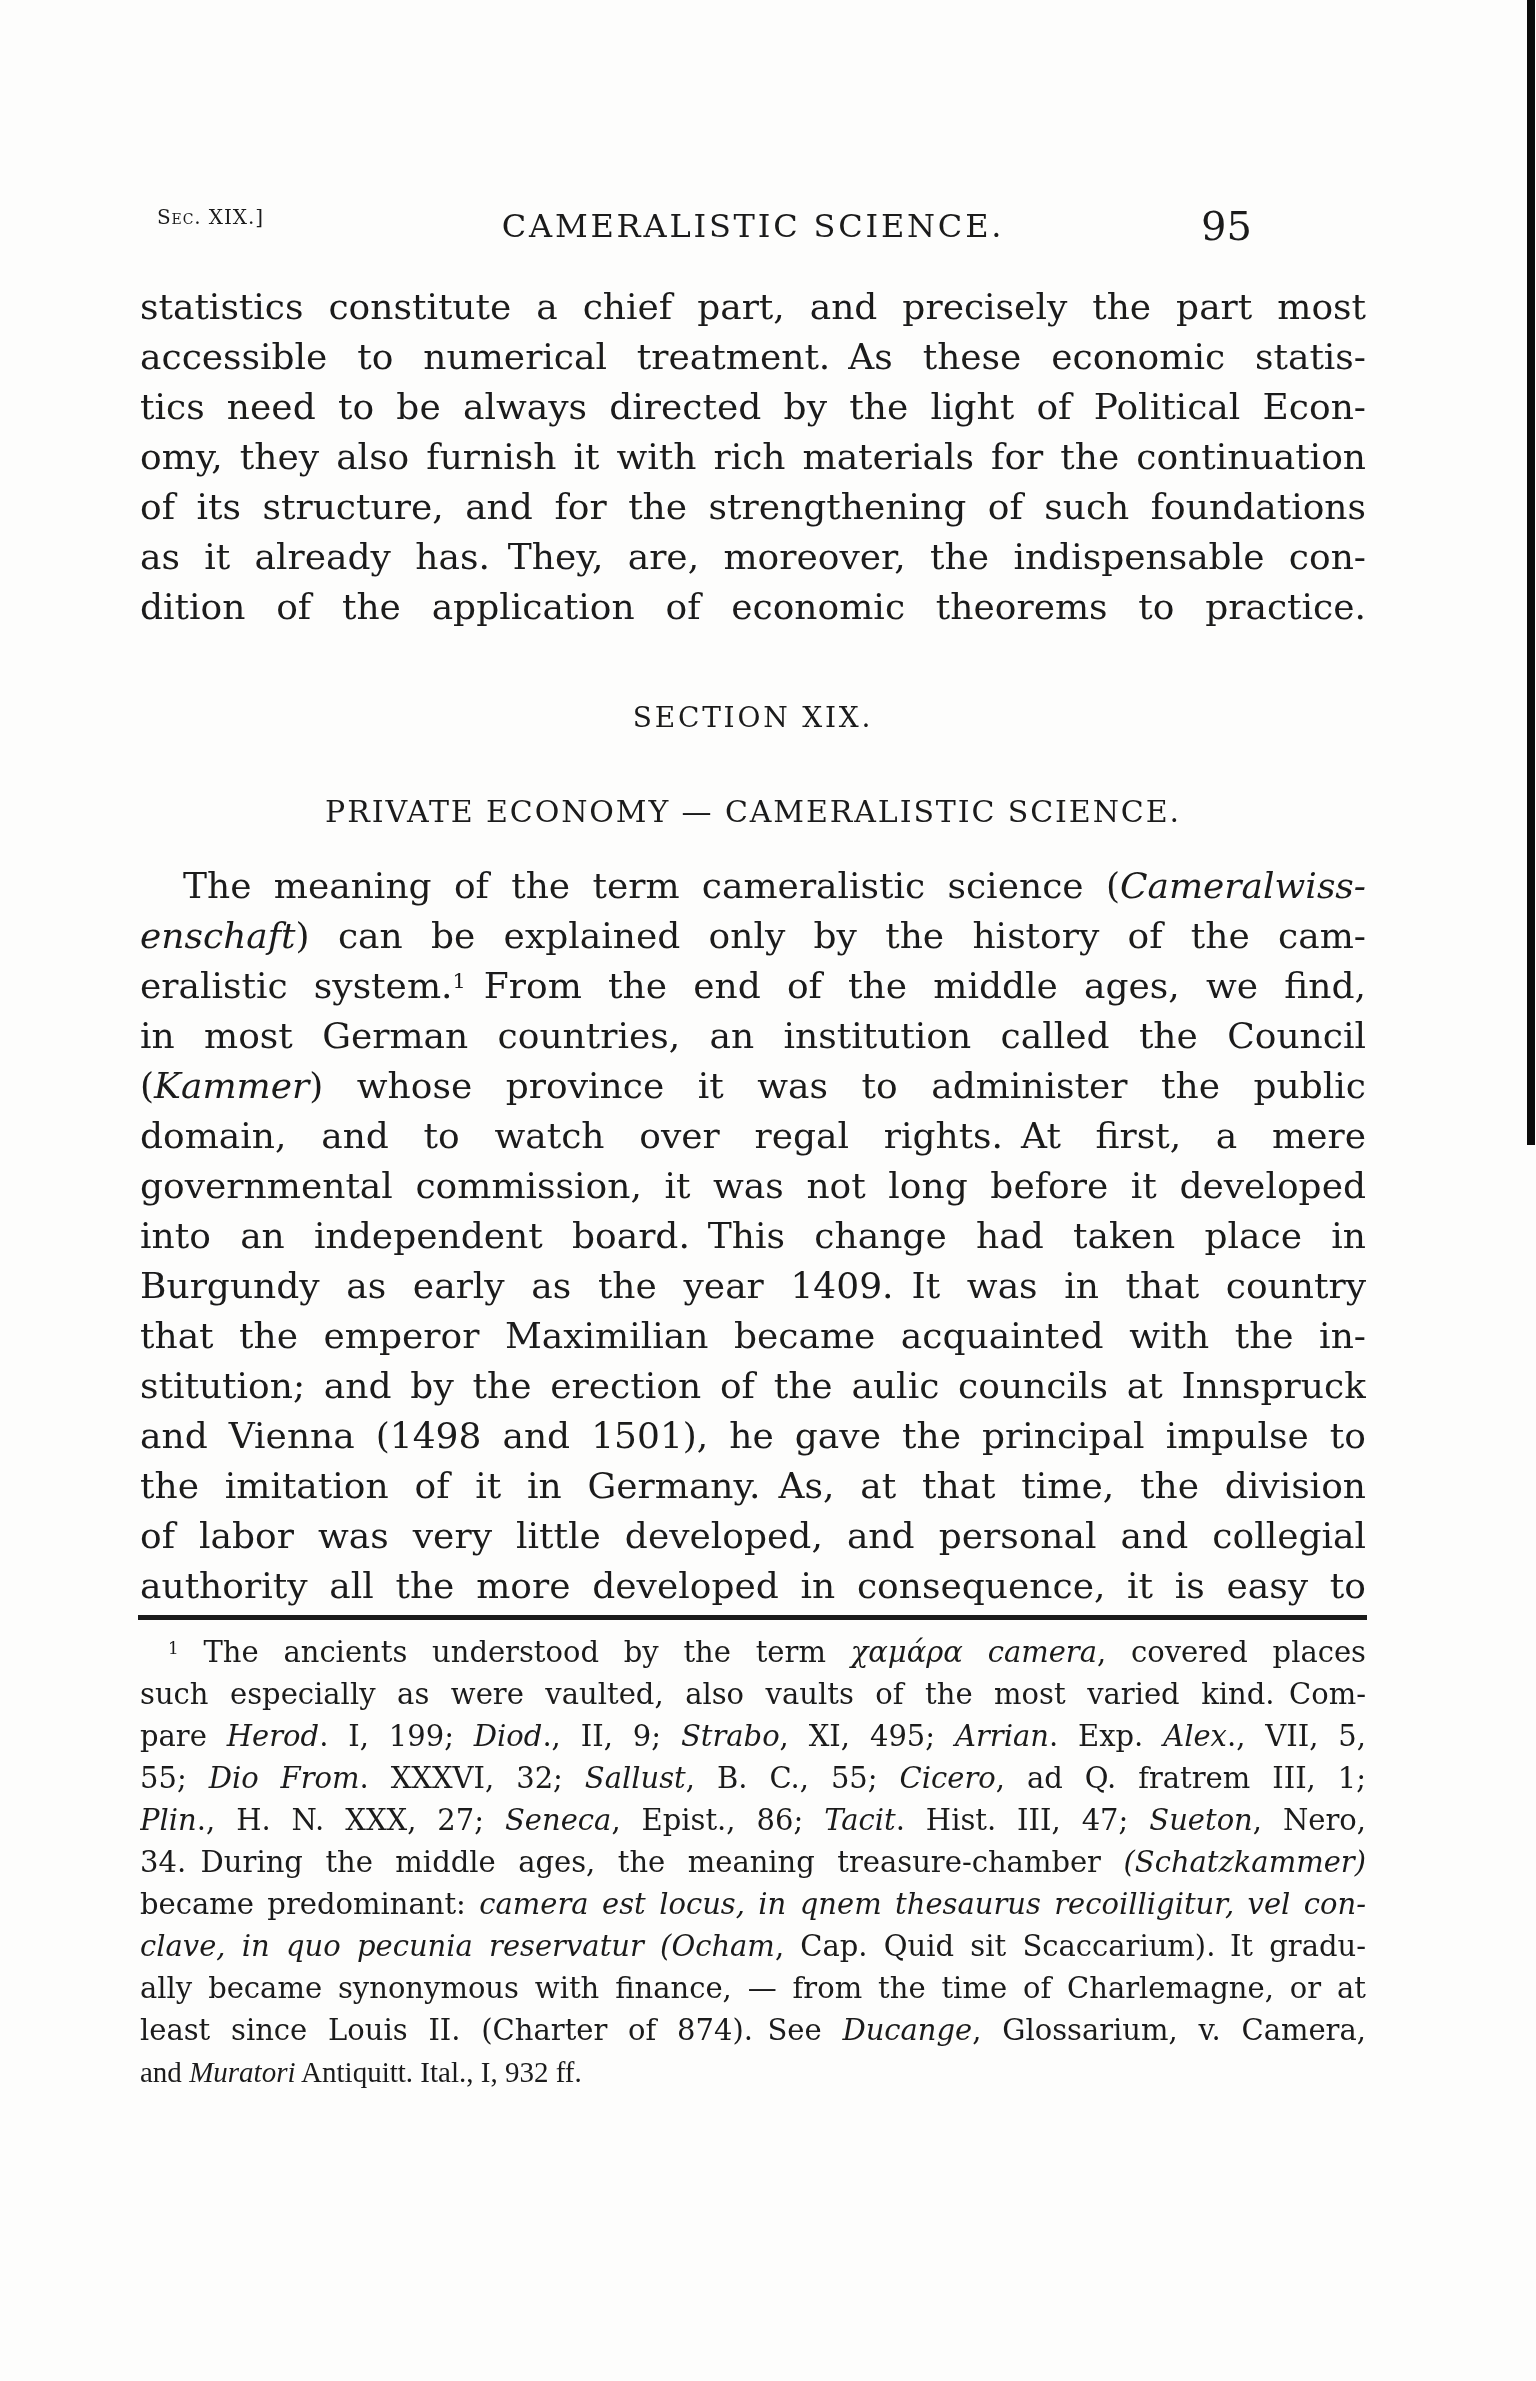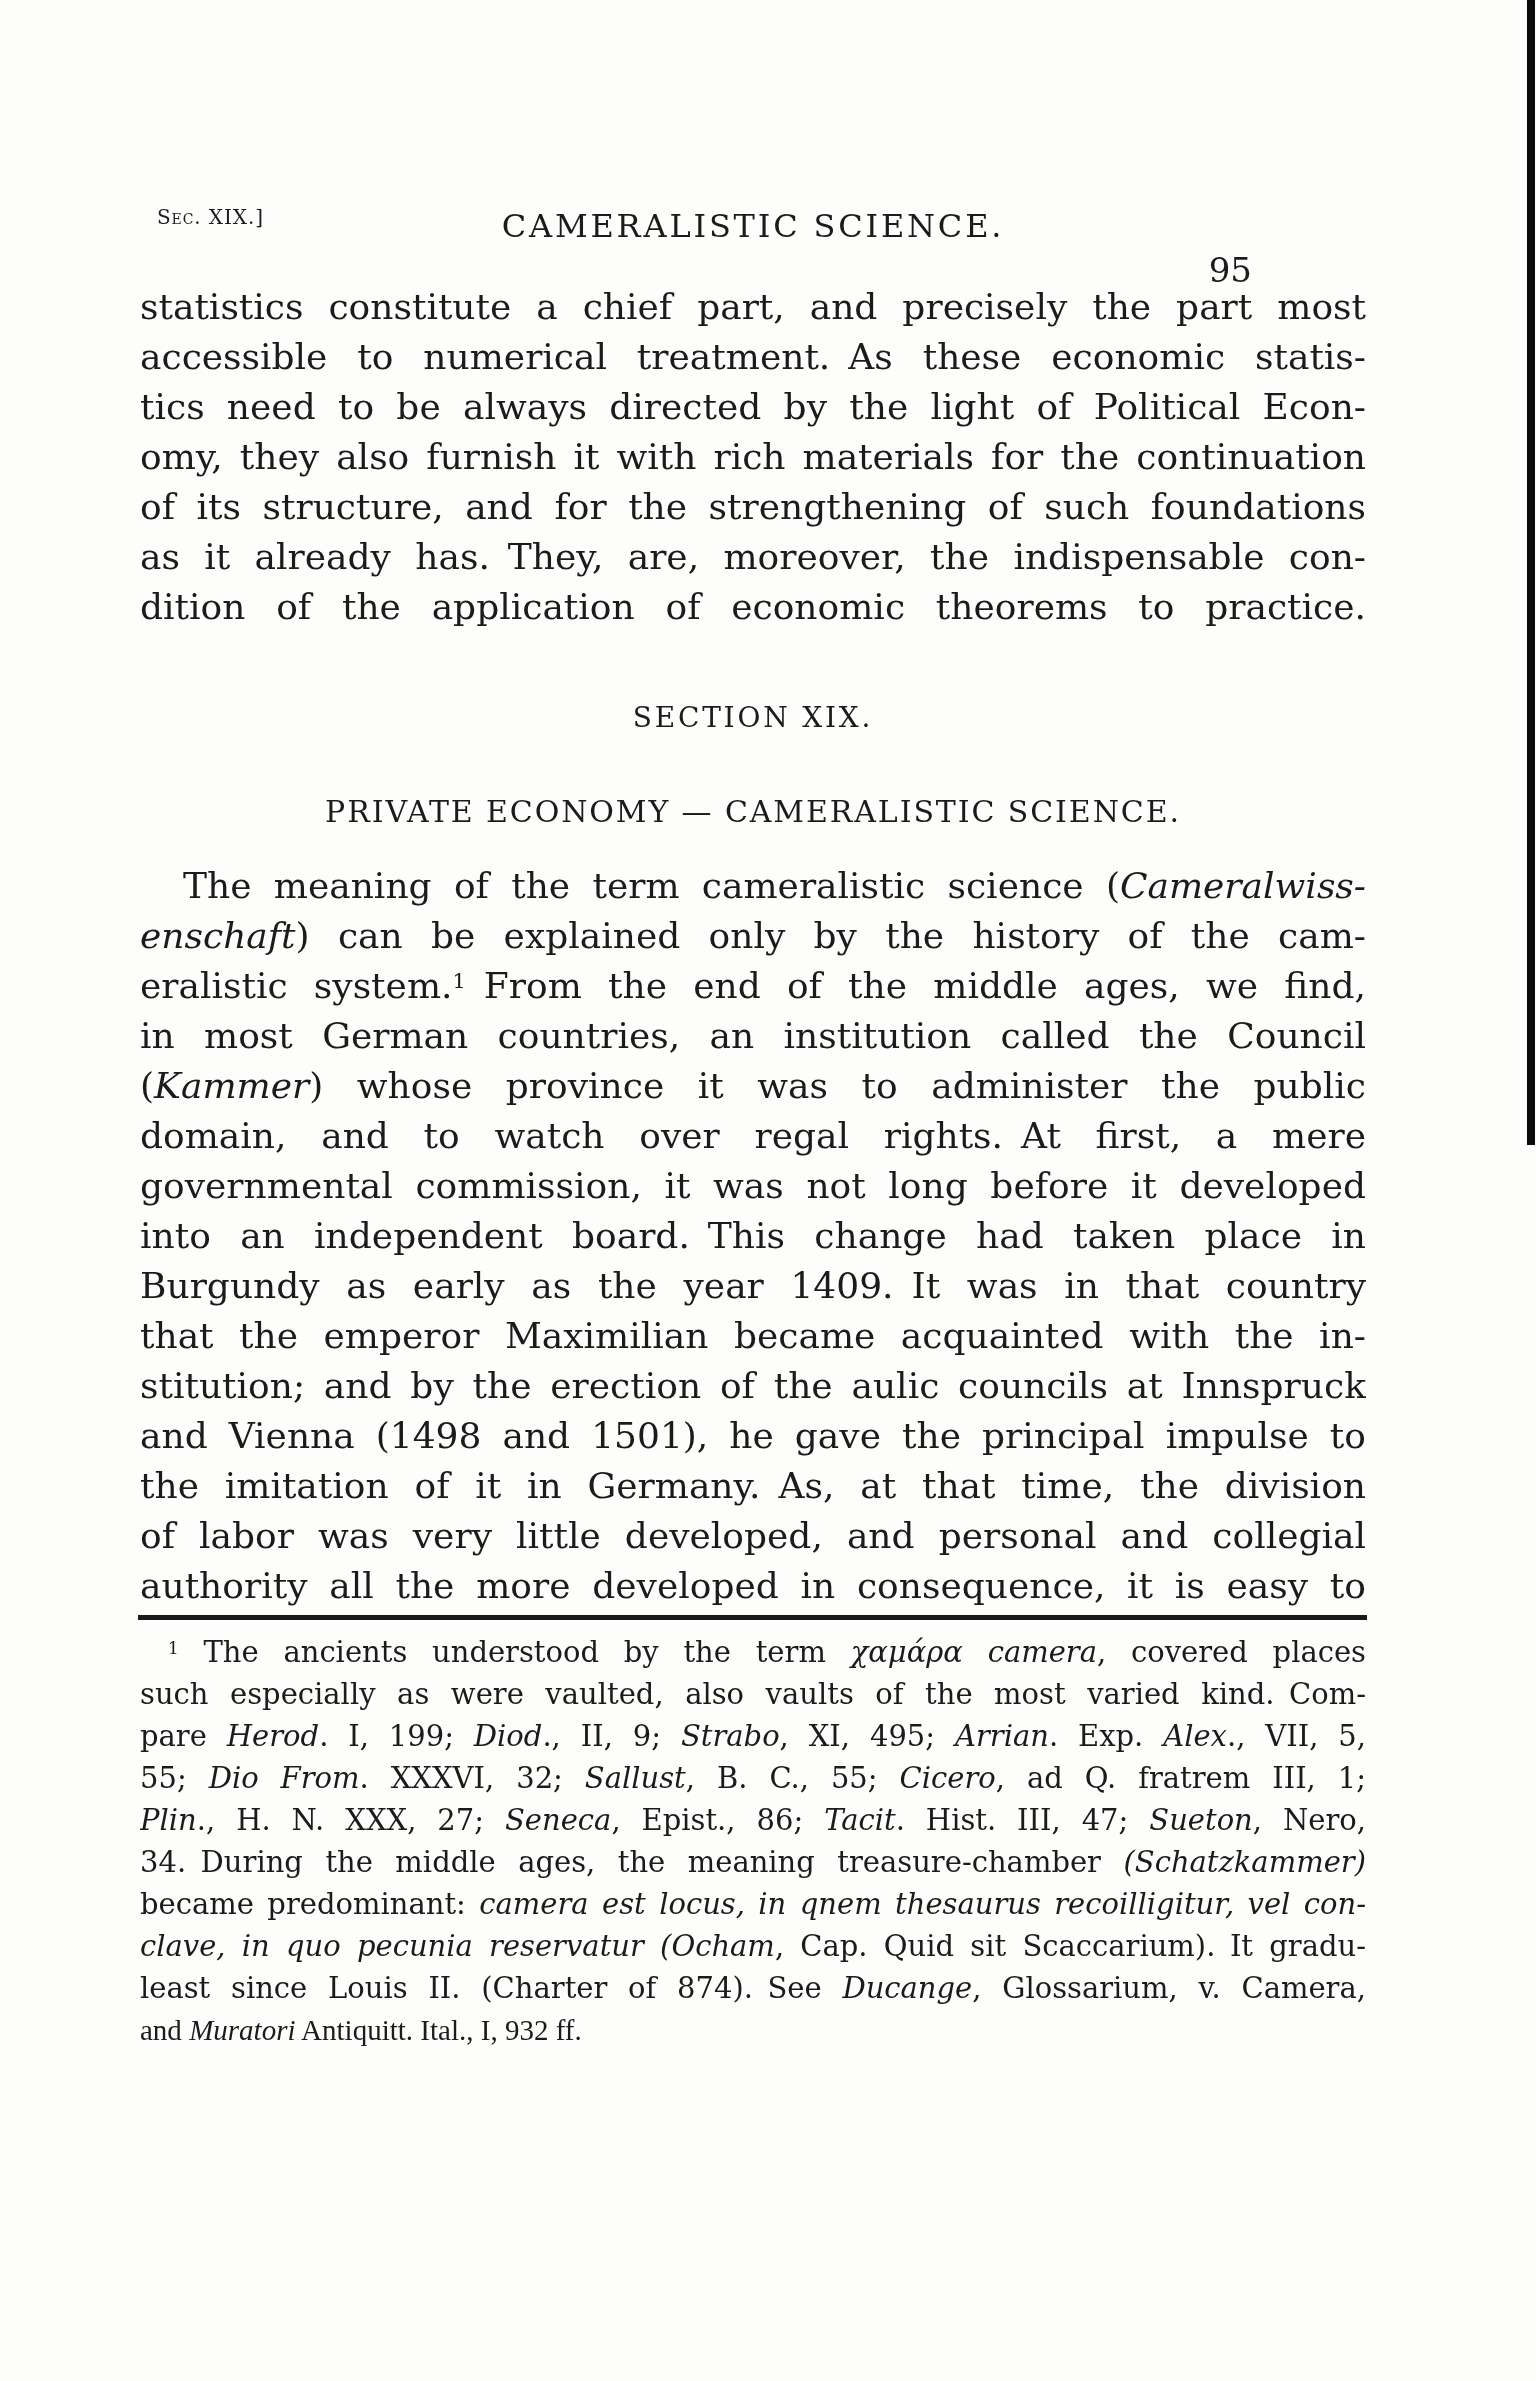--- a/index.html
+++ b/index.html
@@ -19,21 +19,21 @@
   
   .header-sec {
     position: absolute; left: 157px; top: 205px;
     font-size: 20px; font-variant: small-caps; letter-spacing: 0.9px;
   }
   .header-title {
     position: absolute; left: 140px; width: 1226px; top: 207px;
     text-align: center; font-size: 32px; letter-spacing: 2.8px;
   }
   .header-num {
-    position: absolute; top: 203px; right: 284px; font-size: 34px; margin-top: 47px;
+    position: absolute; top: 203px; right: 284px; font-size: 40px;
   }
 
   
   .textblock { position: absolute; left: 140px; width: 1226px; }
   .intro    { top: 282px; font-size: 36px; }
   .bodypar  { top: 861px; font-size: 36px; }
   .footnote { top: 1631px; font-size: 29px; }
 
   .line {
     overflow: hidden;
@@ -120,20 +120,21 @@
 
   <div class="textblock footnote">
       <div class="line indent"><span class="sup">1</span><span> The ancients understood by the term </span><span class="it">χαμάρα camera</span><span>, covered places</span></div>
       <div class="line"><span>such especially as were vaulted, also vaults of the most varied kind. Com-</span></div>
       <div class="line"><span>pare </span><span class="it">Herod</span><span>. I, 199; </span><span class="it">Diod</span><span>., II, 9; </span><span class="it">Strabo</span><span>, XI, 495; </span><span class="it">Arrian</span><span>. Exp. </span><span class="it">Alex</span><span>., VII, 5,</span></div>
       <div class="line"><span>55; </span><span class="it">Dio From</span><span>. XXXVI, 32; </span><span class="it">Sallust</span><span>, B. C., 55; </span><span class="it">Cicero</span><span>, ad Q. fratrem III, 1;</span></div>
       <div class="line"><span class="it">Plin</span><span>., H. N. XXX, 27; </span><span class="it">Seneca</span><span>, Epist., 86; </span><span class="it">Tacit</span><span>. Hist. III, 47; </span><span class="it">Sueton</span><span>, Nero,</span></div>
       <div class="line"><span>34. During the middle ages, the meaning treasure-chamber </span><span class="it">(Schatzkammer)</span></div>
       <div class="line"><span>became predominant: </span><span class="it">camera est locus, in qnem thesaurus recoilligitur, vel con-</span></div>
       <div class="line"><span class="it">clave, in quo pecunia reservatur (Ocham</span><span>, Cap. Quid sit Scaccarium). It gradu-</span></div>
+      <div class="line"><span>ally became synonymous with finance, — from the time of Charlemagne, or at</span></div>
       <div class="line"><span>least since Louis II. (Charter of 874). See </span><span class="it">Ducange</span><span>, Glossarium, v. Camera,</span></div>
       <div class="line short"><span>and </span><span class="it">Muratori</span><span> Antiquitt. Ital., I, 932 ff.</span></div>
     </div>
 
   <div class="scan-line"></div>
 
 </div>
 
 
 </body></html>

